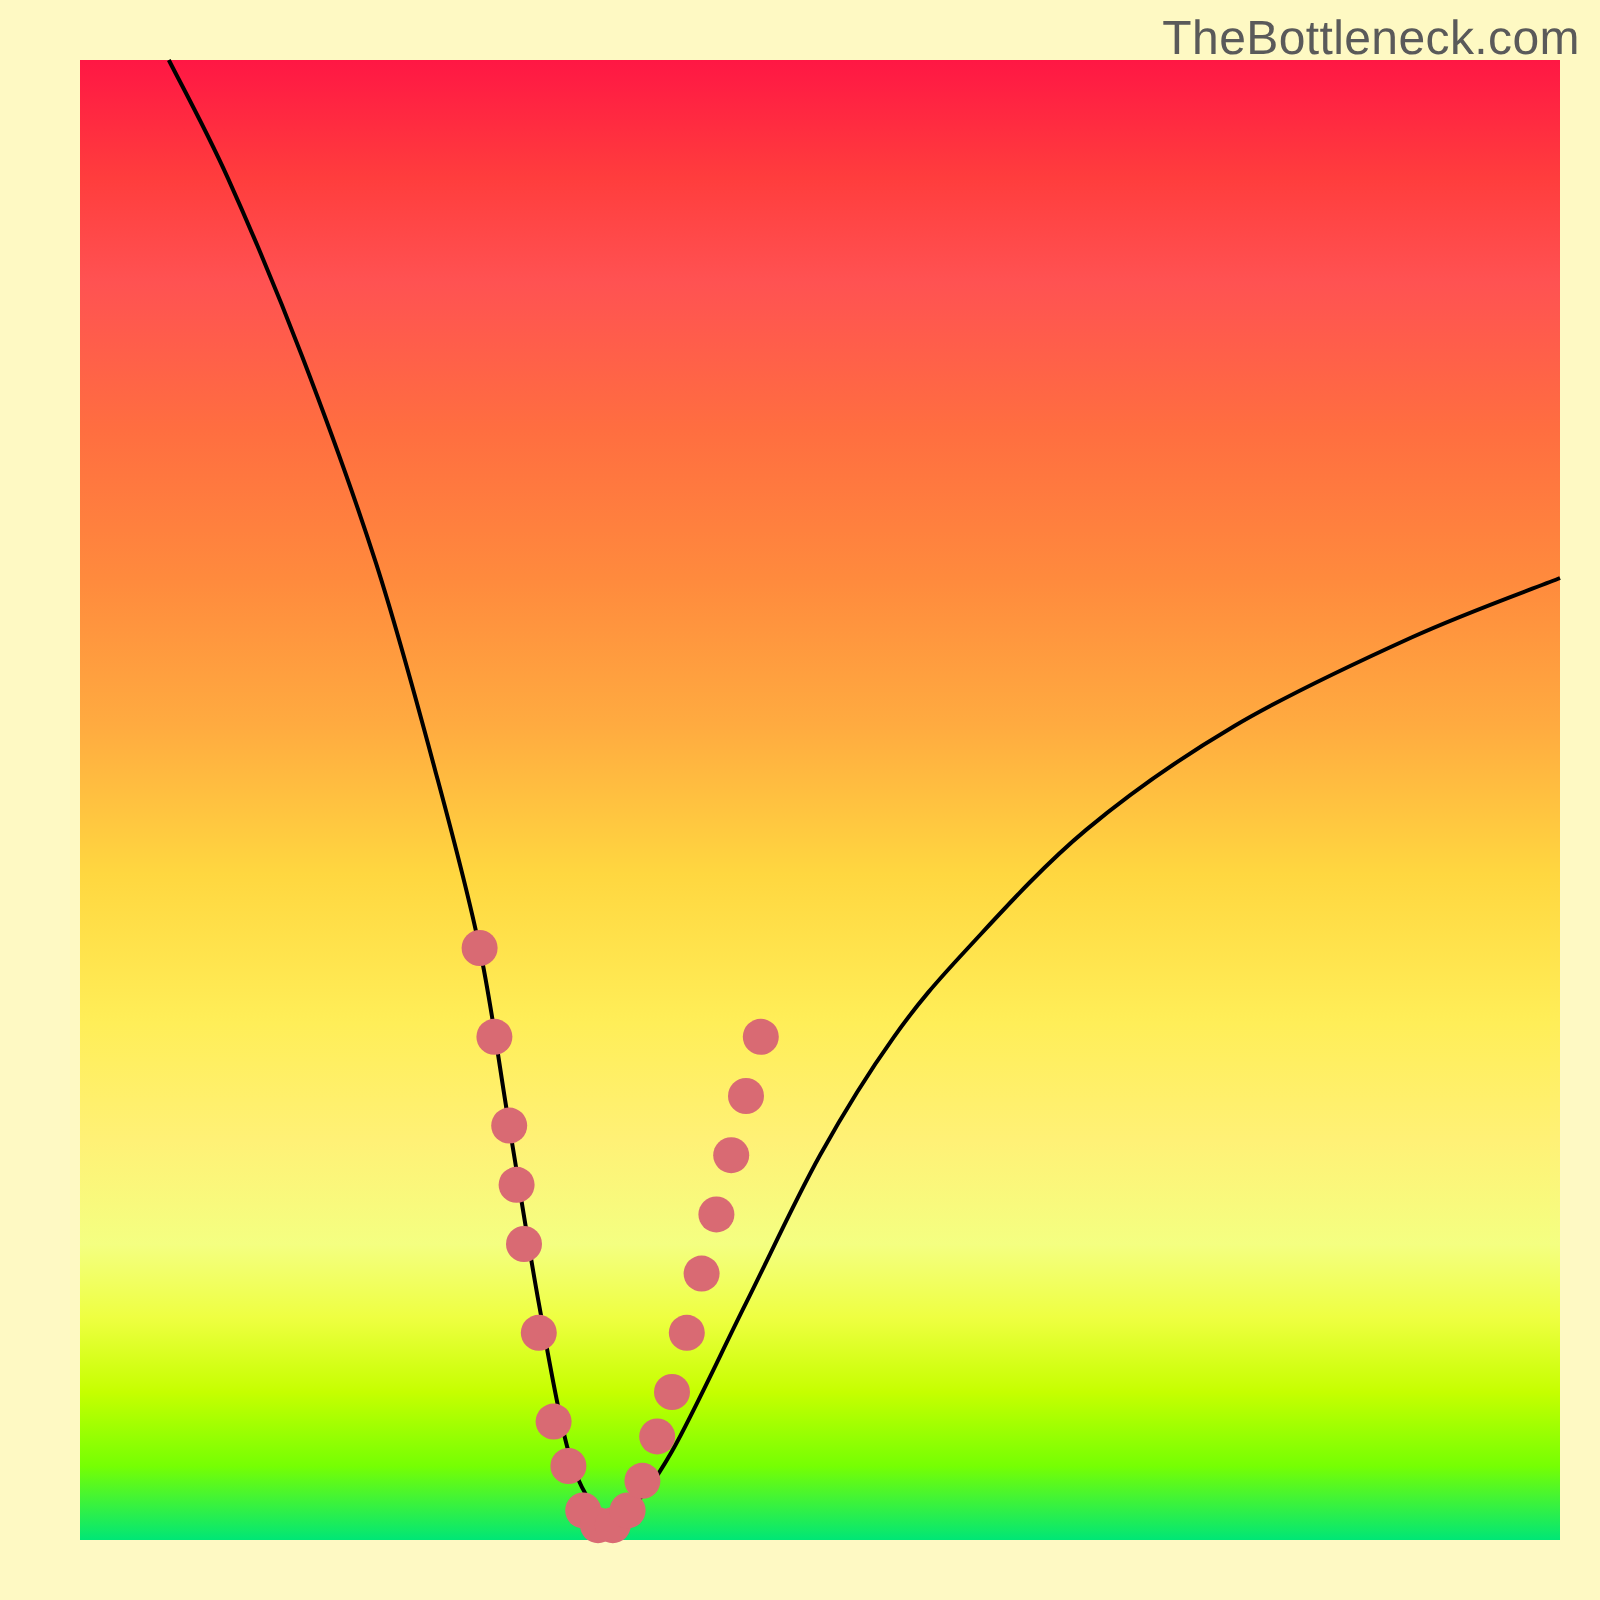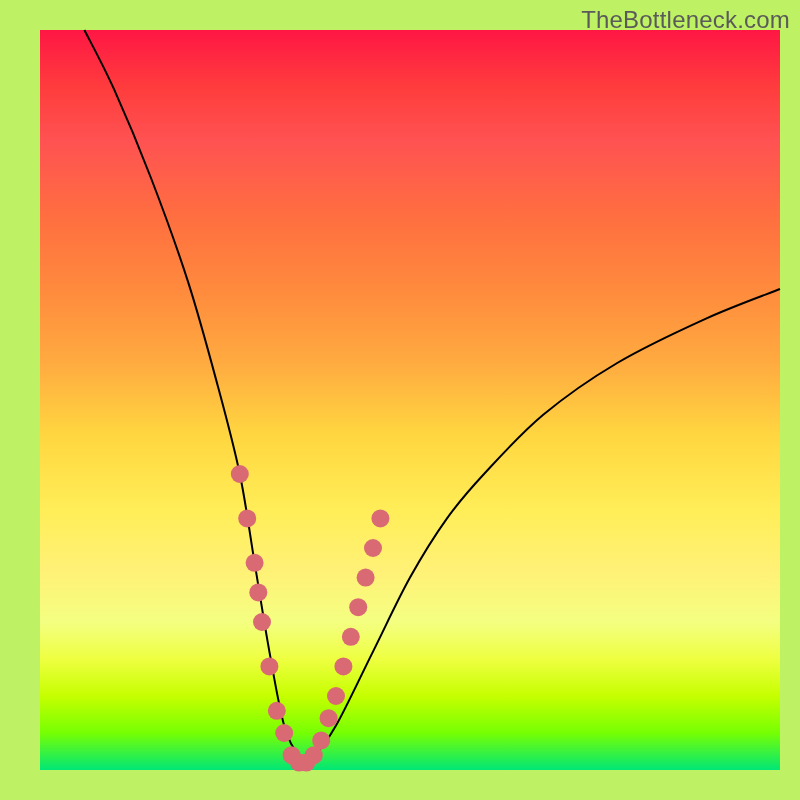--- a/index.html
+++ b/index.html
@@ -8,21 +8,21 @@
     width: 800px;
     height: 800px;
     background: #000;
     overflow: hidden;
     font-family: Arial, Helvetica, sans-serif;
   }
   .frame {
     position: absolute;
     left: 0; top: 0;
     width: 800px; height: 800px;
-    background: #bef264;
+    background: #fef9c3;
   }
   .plot {
     position: absolute;
     left: 40px;
     top: 30px;
     width: 740px;
     height: 740px;
     
     background: linear-gradient(to bottom,
       #ff1744 0%,

